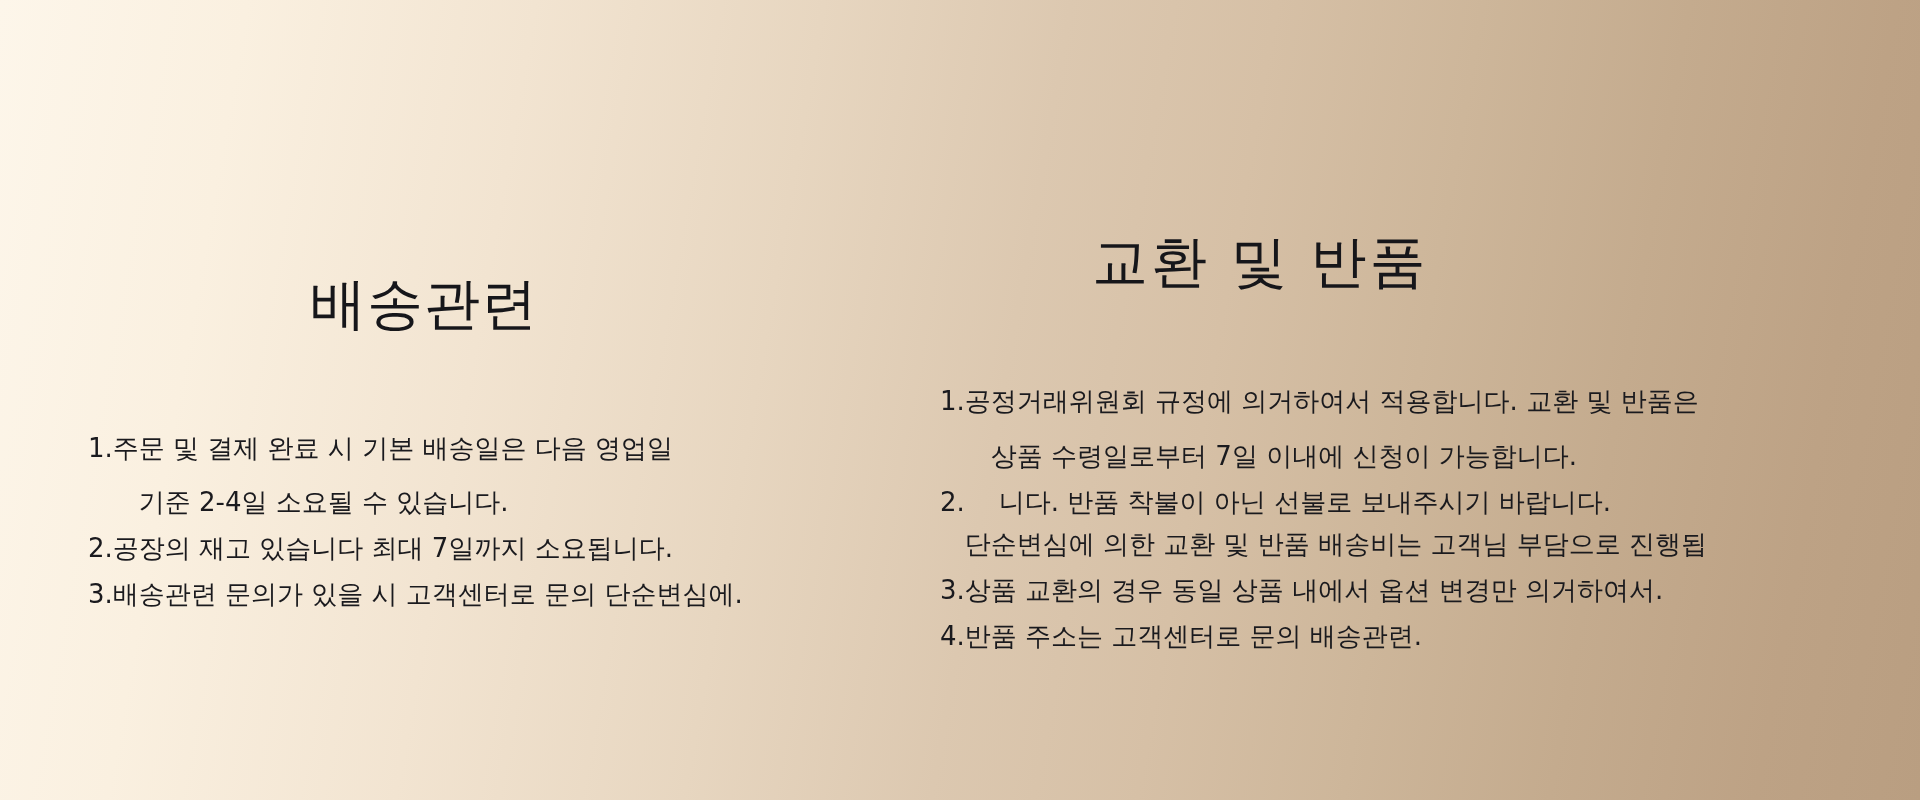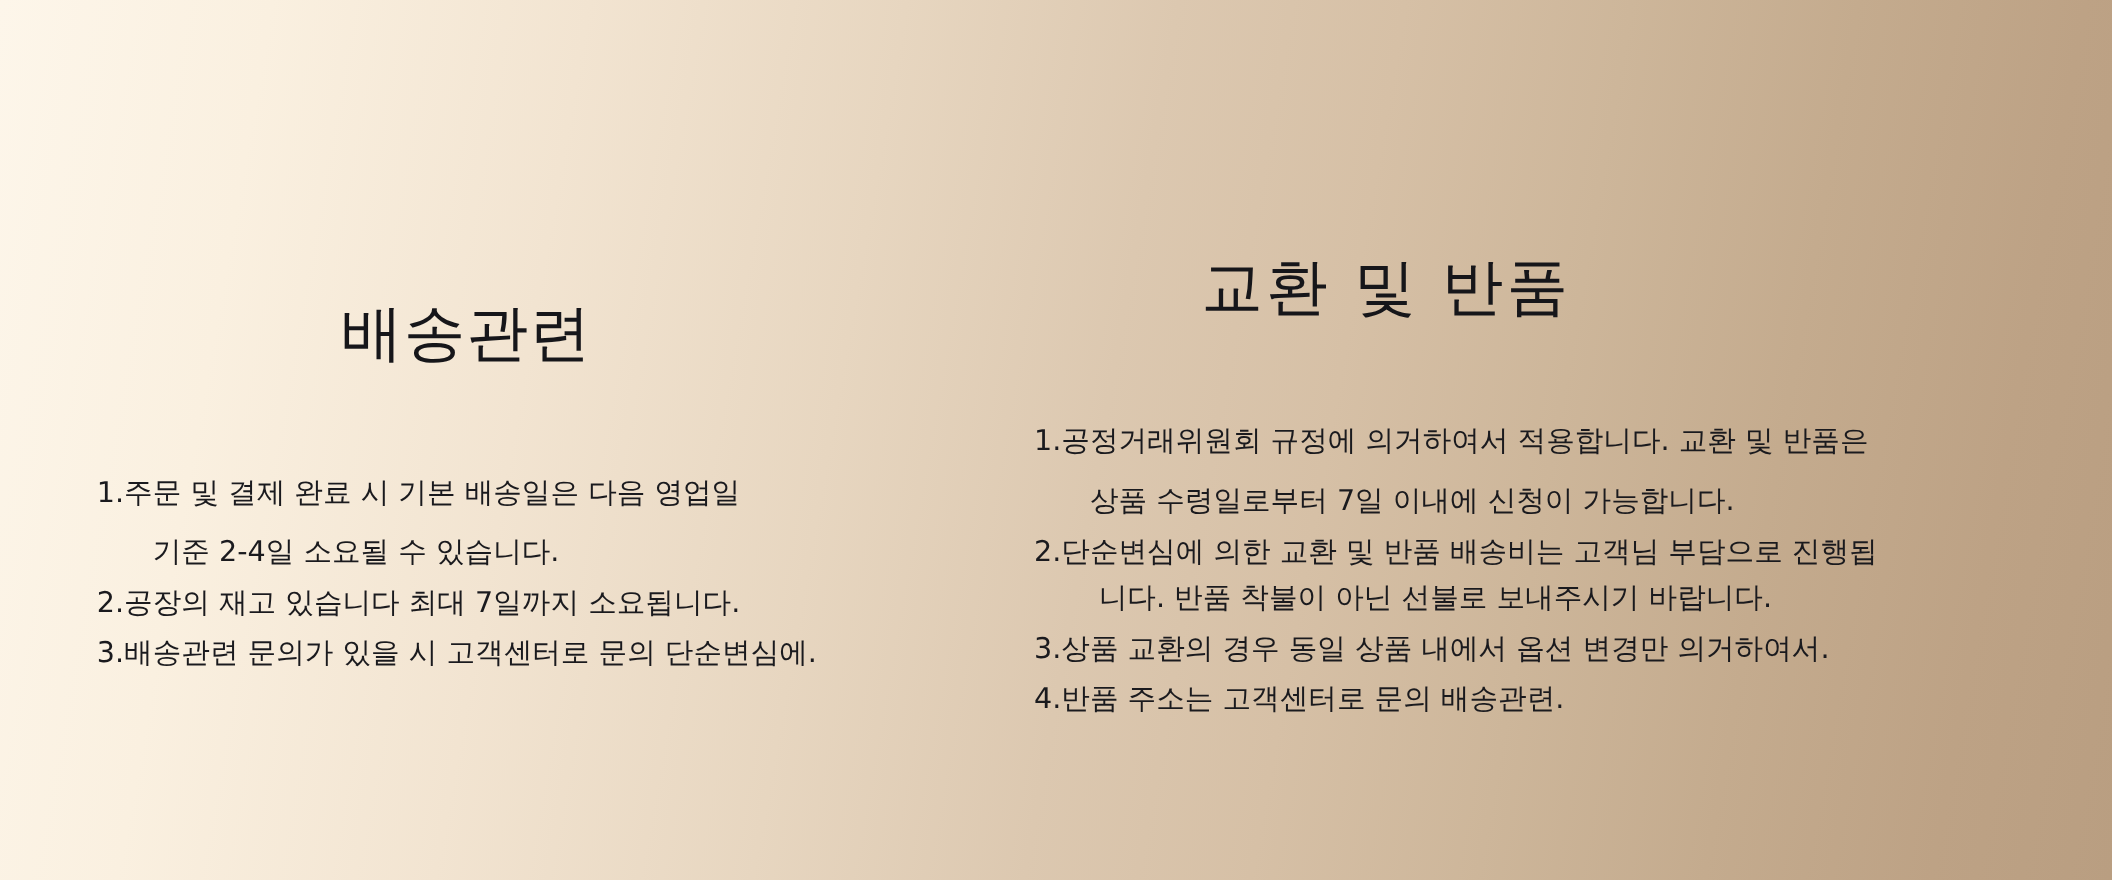--- a/index.html
+++ b/index.html
@@ -155,22 +155,22 @@
       <li class="list-item">
         <span class="item-num">1.</span>
         <span class="item-body">
           <div class="item-line">공정거래위원회 규정에 의거하여서 적용합니다. 교환 및 반품은</div>
           <div class="item-line indent-1">상품 수령일로부터 7일 이내에 신청이 가능합니다.</div>
         </span>
       </li>
       <li class="list-item">
         <span class="item-num">2.</span>
         <span class="item-body">
+          <div class="item-line indent-2">니다. 반품 착불이 아닌 선불로 보내주시기 바랍니다.</div>
           <div class="item-line">단순변심에 의한 교환 및 반품 배송비는 고객님 부담으로 진행됩</div>
-          <div class="item-line indent-2">니다. 반품 착불이 아닌 선불로 보내주시기 바랍니다.</div>
         </span>
       </li>
       <li class="list-item">
         <span class="item-num">3.</span>
         <span class="item-body">
           <div class="item-line">상품 교환의 경우 동일 상품 내에서 옵션 변경만 의거하여서.</div>
         </span>
       </li>
       <li class="list-item">
         <span class="item-num">4.</span>

